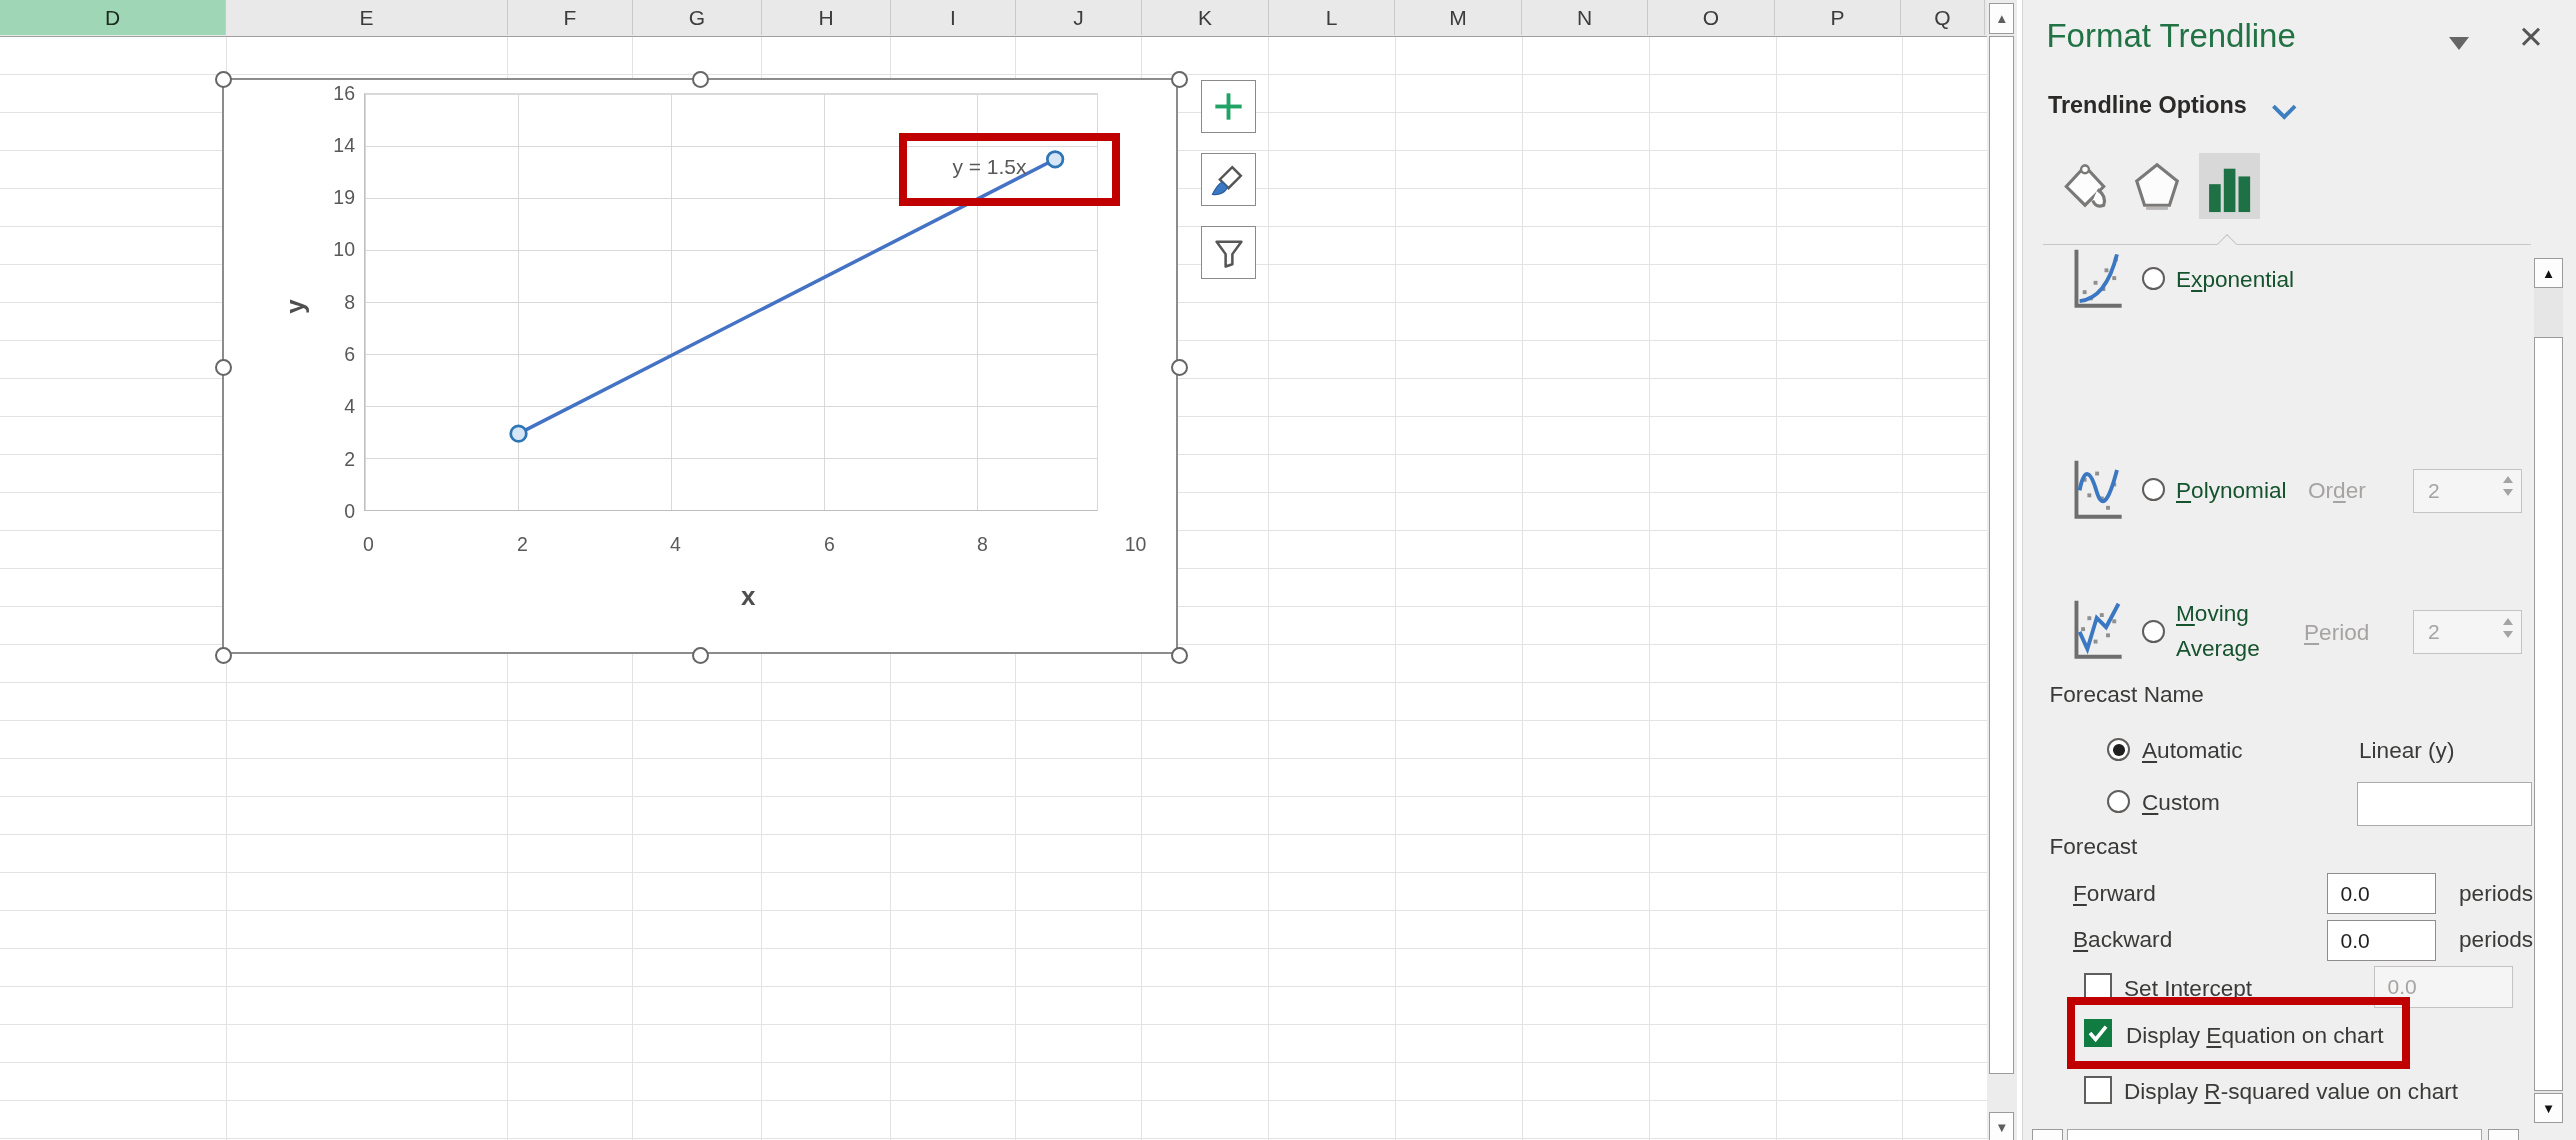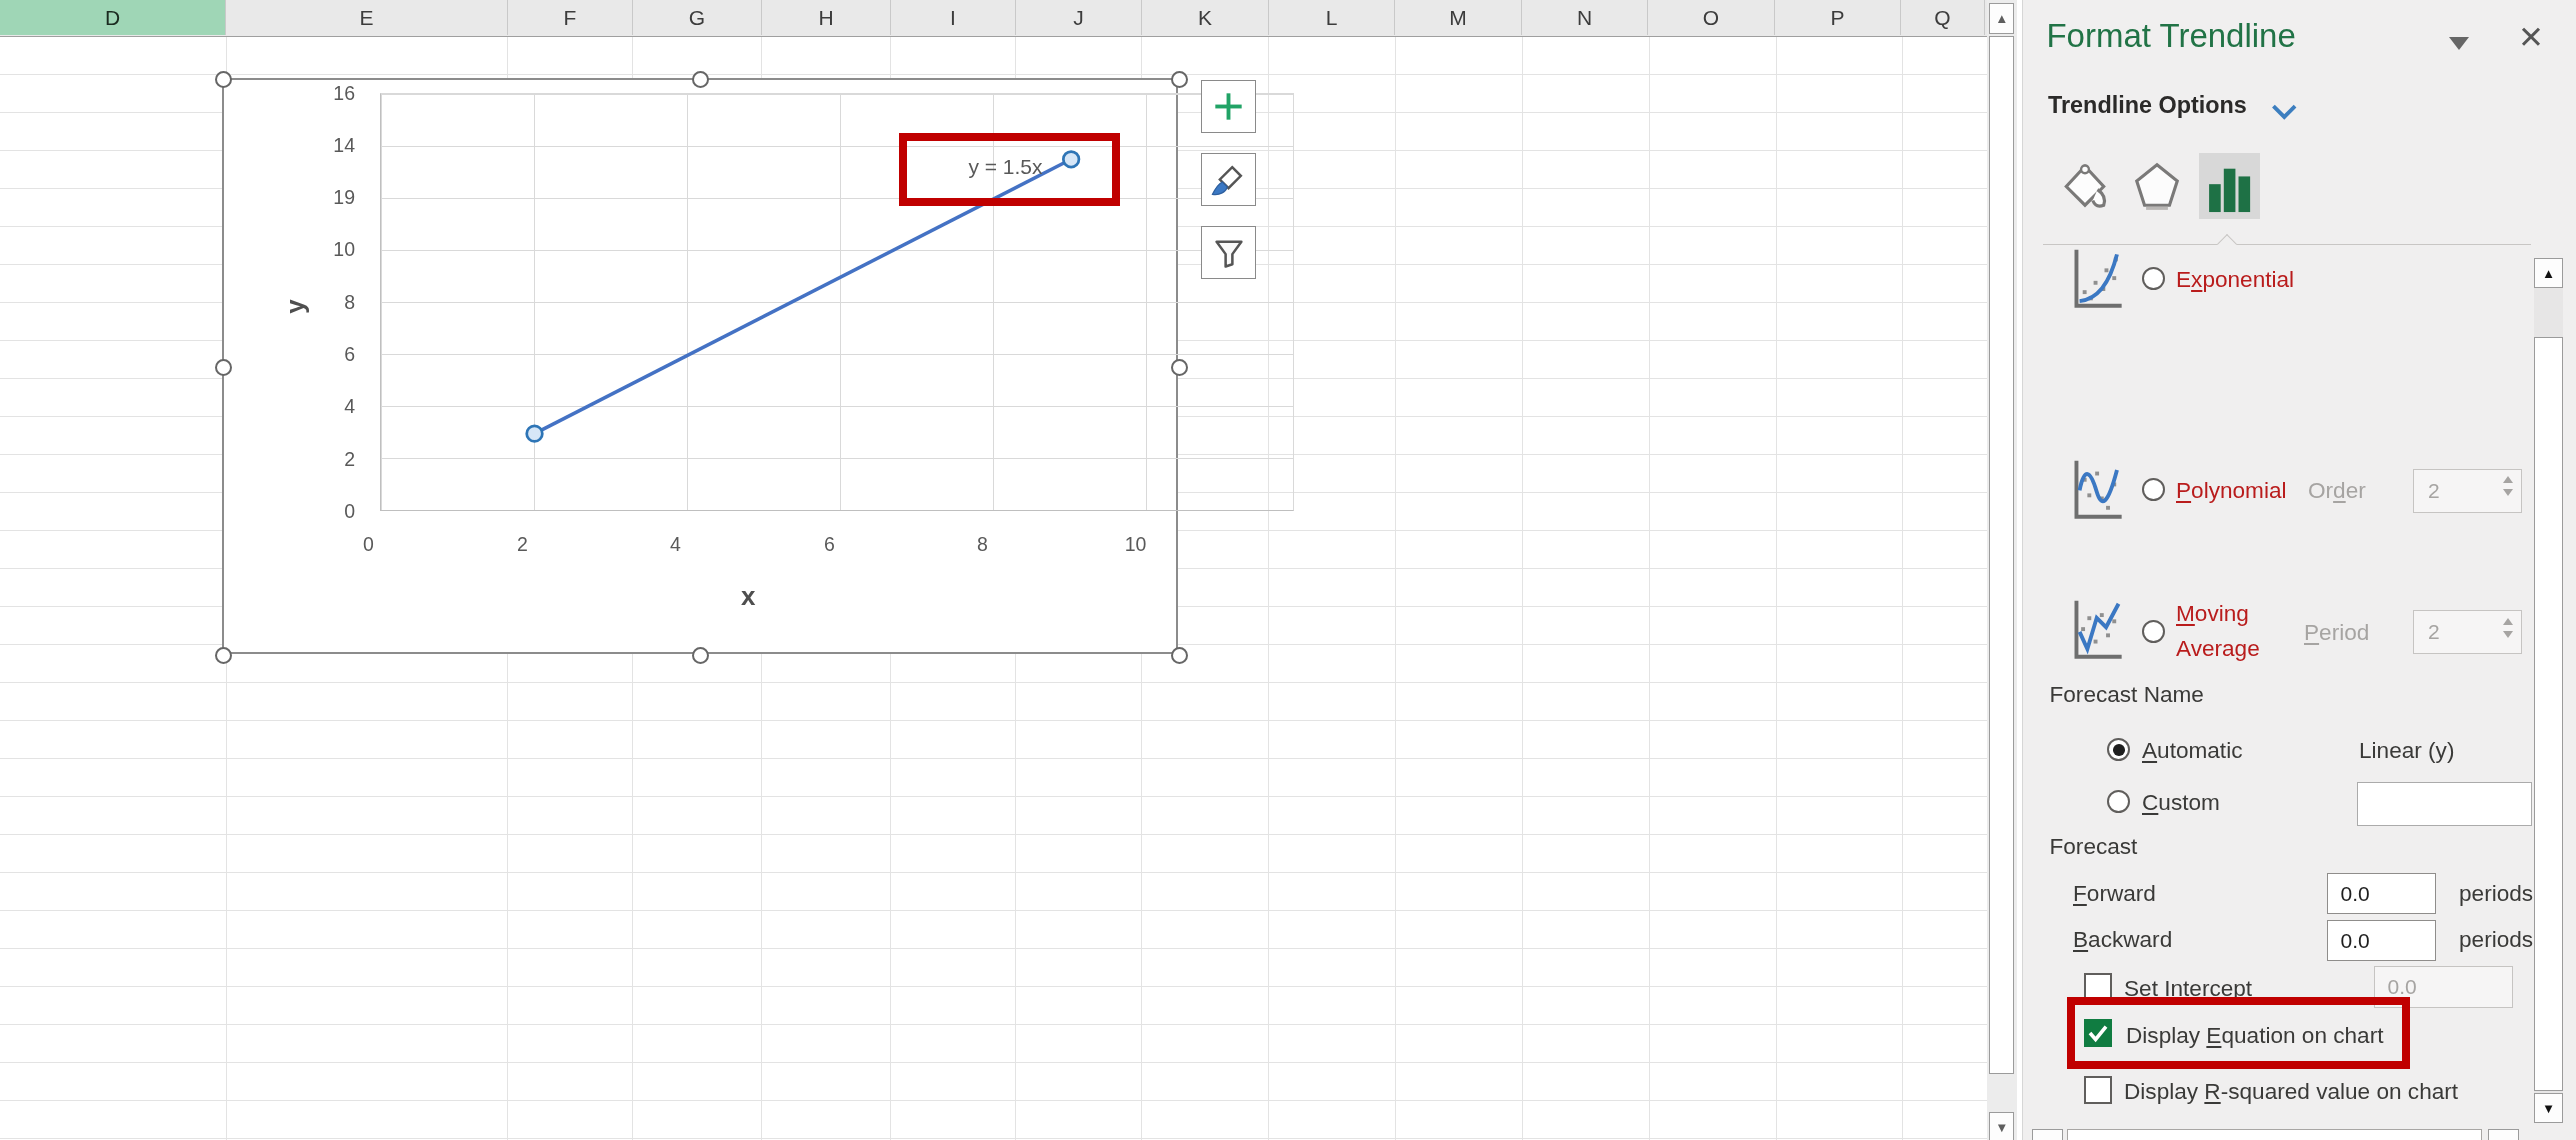--- a/index.html
+++ b/index.html
@@ -21,21 +21,21 @@
   #sheet-vscroll { position:absolute; left:1987px; top:0; width:30px; height:1140px; background:#ECECEC; }
   .sb-btn { position:absolute; background:#FDFDFD; border:1.6px solid #9B9B9B; color:#5E5E5E;
             display:flex; align-items:center; justify-content:center; font-size:13.3px; }
   .sb-thumb { position:absolute; background:#FFFFFF; border:1.6px solid #9B9B9B; }
 
   
   #chart { position:absolute; left:222px; top:78px; width:956px; height:576px;
            background:#fff; border:2.3px solid #8C8C8C; }
   .handle { position:absolute; width:17px; height:17px; border-radius:50%;
             background:#fff; border:2.3px solid #666; }
-  #plot { position:absolute; left:156px; top:12.5px; width:914px; height:418px;
+  #plot { position:absolute; left:140px; top:12.5px; width:734px; height:418px;
           border-top:1.2px solid #D9D9D9; border-right:1.2px solid #D9D9D9;
           border-left:1.6px solid #BFBFBF; border-bottom:1.6px solid #BFBFBF;
           background-image:
             linear-gradient(to right, #D9D9D9 1.2px, transparent 1.2px),
             linear-gradient(to bottom, #D9D9D9 1.2px, transparent 1.2px);
           background-size:153px 52px; }
   .ytick { position:absolute; width:47px; text-align:right; font-size:19.5px; color:#595959; }
   .xtick { position:absolute; width:47px; text-align:center; font-size:19.5px; color:#595959; }
   .axis-title { position:absolute; font-size:26px; font-weight:bold; color:#4F4F4F; }
   #equation { position:absolute; left:531px; top:61px; width:187px; text-align:center;
@@ -61,21 +61,21 @@
   #tab-divider { position:absolute; left:19.5px; top:244px; width:488px; height:1.2px; background:#C8C6C4; }
   #tab-notch { position:absolute; left:197px; top:237px; width:14px; height:14px; background:#F0EFEF;
                border-left:1.2px solid #C8C6C4; border-top:1.2px solid #C8C6C4; transform:rotate(45deg); }
 
   .opt-row { position:absolute; left:0; width:554px; height:70px; }
   .opt-icon { position:absolute; left:47px; top:0; }
   .radio { position:absolute; width:23.4px; height:23.4px; border-radius:50%;
            border:2px solid #605E5C; background:#fff; }
   .radio.on::after { content:""; position:absolute; left:3.9px; top:3.9px; width:11.7px; height:11.7px;
                      border-radius:50%; background:#1F1F1F; }
-  .opt-label { position:absolute; left:153px; font-size:22.6px; color:#b91c1c; }
+  .opt-label { position:absolute; left:153px; font-size:22.6px; color:#14532d; }
   .gray-label { position:absolute; font-size:22.6px; color:#A6A4A2; }
   .spinner { position:absolute; width:109px; height:44px; background:#F6F5F5; border:1.2px solid #C6C4C2;
              font-size:21px; color:#A6A4A2; display:flex; align-items:center; padding-left:14px; }
   .spin-arrows { position:absolute; right:7.8px; top:6.2px; display:flex; flex-direction:column; gap:6.2px; }
   .spin-arrows i { display:block; width:0; height:0; border-left:5.5px solid transparent;
                    border-right:5.5px solid transparent; }
   .spin-up { border-bottom:7px solid #A6A4A2; }
   .spin-dn { border-top:7px solid #A6A4A2; }
 
   .grp-label { position:absolute; font-size:22.6px; color:#3A3A38; }

